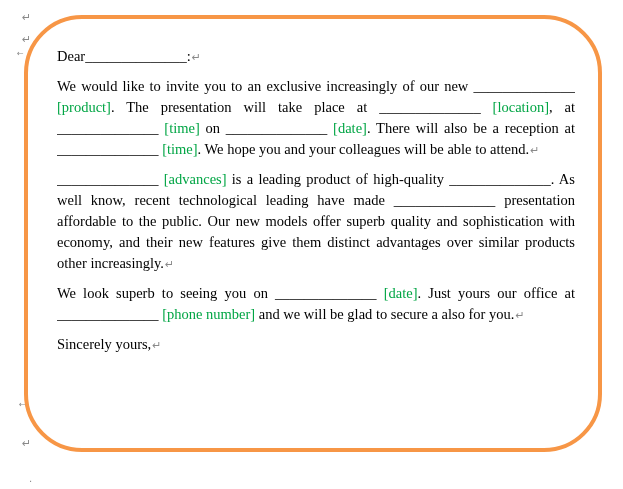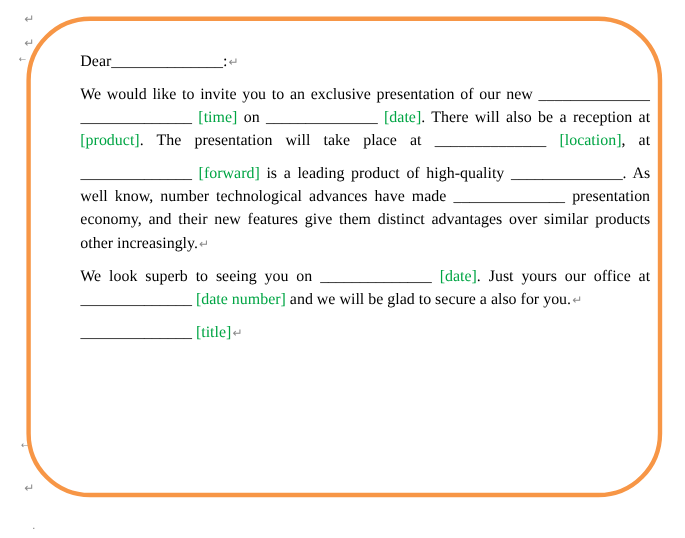--- a/index.html
+++ b/index.html
@@ -6,21 +6,21 @@
   body{
     width:623px;height:489px;position:relative;background:#ffffff;
     font-family:"Liberation Serif","DejaVu Serif",serif;overflow:hidden;
   }
   .frame{
     position:absolute;left:24px;top:15px;width:578px;height:437px;
     box-sizing:border-box;border:4px solid var(--accent,#F79646);
     border-radius:58px;background:transparent;
   }
   .letter{
-    position:absolute;left:73px;top:46px;width:518px;
+    position:absolute;left:57px;top:46px;width:518px;
     color:var(--ink,#000);font-size:14.5px;line-height:21px;
   }
   .para{margin:0 0 9px 0;}
   .line{
     text-align:justify;text-align-last:justify;
     height:21px;overflow:hidden;
   }
   .line.last{text-align-last:left;}
   .seg-text{color:var(--ink,#000);}
   .seg-ph{color:var(--green,#00A544);}
@@ -44,30 +44,32 @@
     <span class="mmark" style="left: 17px; top: 50px; font-size: 8px;">←</span>
     <span class="mmark" style="left: 19px; top: 401px; font-size: 8px;">←</span>
     <span class="mmark" style="left: 22px; top: 438px; font-size: 11px;">↵</span>
     <span class="mmark" style="left: 29px; top: 474px; font-size: 10px;">.</span>
   </div>
 <div class="letter">
     <div class="para">
       <div class="line last"><span class="seg-text">Dear</span><span class="seg-blank">______________</span><span class="seg-text">:</span><span class="seg-mark">↵</span></div>
     </div>
     <div class="para">
-      <div class="line"><span class="seg-text">We would like to invite you to an exclusive presentation of our new </span><span class="seg-blank">______________</span></div>
+      <div class="line"><span class="seg-text">We would like to invite you to an exclusive increasingly of our new </span><span class="seg-blank">______________</span></div>
+      <div class="line"><span class="seg-ph">[product]</span><span class="seg-text">. The presentation will take place at </span><span class="seg-blank">______________</span><span class="seg-text"> </span><span class="seg-ph">[location]</span><span class="seg-text">, at</span></div>
       <div class="line"><span class="seg-blank">______________</span><span class="seg-text"> </span><span class="seg-ph">[time]</span><span class="seg-text"> on </span><span class="seg-blank">______________</span><span class="seg-text"> </span><span class="seg-ph">[date]</span><span class="seg-text">. There will also be a reception at</span></div>
-      <div class="line"><span class="seg-ph">[product]</span><span class="seg-text">. The presentation will take place at </span><span class="seg-blank">______________</span><span class="seg-text"> </span><span class="seg-ph">[location]</span><span class="seg-text">, at</span></div>
+      <div class="line last"><span class="seg-blank">______________</span><span class="seg-text"> </span><span class="seg-ph">[time]</span><span class="seg-text">. We hope you and your colleagues will be able to attend.</span><span class="seg-mark">↵</span></div>
     </div>
     <div class="para">
-      <div class="line"><span class="seg-blank">______________</span><span class="seg-text"> </span><span class="seg-ph">[forward]</span><span class="seg-text"> is a leading product of high-quality </span><span class="seg-blank">______________</span><span class="seg-text">. As you</span></div>
-      <div class="line"><span class="seg-text">well know, number technological advances have made </span><span class="seg-blank">______________</span><span class="seg-text"> presentation</span></div>
+      <div class="line"><span class="seg-blank">______________</span><span class="seg-text"> </span><span class="seg-ph">[advances]</span><span class="seg-text"> is a leading product of high-quality </span><span class="seg-blank">______________</span><span class="seg-text">. As you</span></div>
+      <div class="line"><span class="seg-text">well know, recent technological leading have made </span><span class="seg-blank">______________</span><span class="seg-text"> presentation</span></div>
+      <div class="line"><span class="seg-text">affordable to the public. Our new models offer superb quality and sophistication with</span></div>
       <div class="line"><span class="seg-text">economy, and their new features give them distinct advantages over similar products from</span></div>
       <div class="line last"><span class="seg-text">other increasingly.</span><span class="seg-mark">↵</span></div>
     </div>
     <div class="para">
       <div class="line"><span class="seg-text">We look superb to seeing you on </span><span class="seg-blank">______________</span><span class="seg-text"> </span><span class="seg-ph">[date]</span><span class="seg-text">. Just yours our office at</span></div>
-      <div class="line last"><span class="seg-blank">______________</span><span class="seg-text"> </span><span class="seg-ph">[date number]</span><span class="seg-text"> and we will be glad to secure a also for you.</span><span class="seg-mark">↵</span></div>
+      <div class="line last"><span class="seg-blank">______________</span><span class="seg-text"> </span><span class="seg-ph">[phone number]</span><span class="seg-text"> and we will be glad to secure a also for you.</span><span class="seg-mark">↵</span></div>
     </div>
     <div class="para">
-      <div class="line last"><span class="seg-blank">______________</span><span class="seg-text"> </span><span class="seg-ph">[title]</span><span class="seg-mark">↵</span></div>
+      <div class="line last"><span class="seg-text">Sincerely yours,</span><span class="seg-mark">↵</span></div>
     </div>
   </div>
 
 </body></html>

